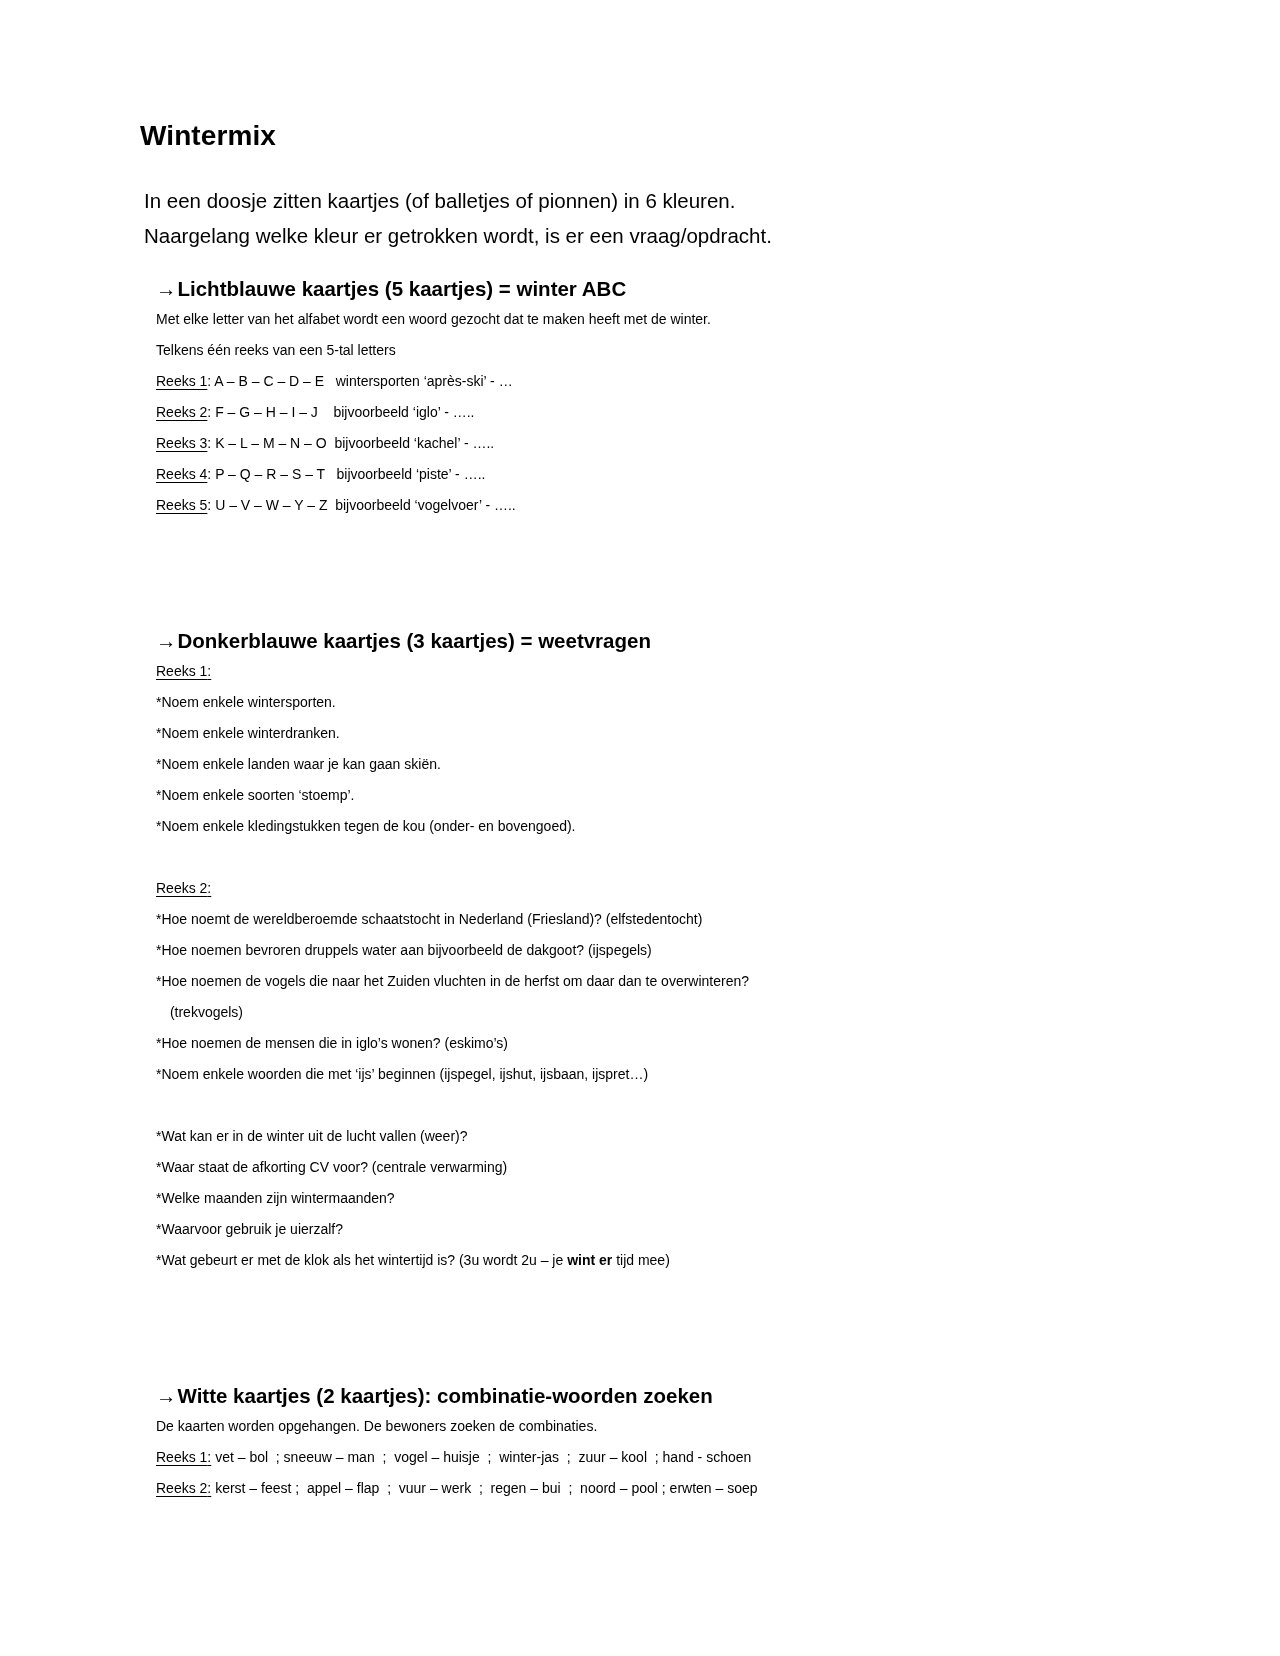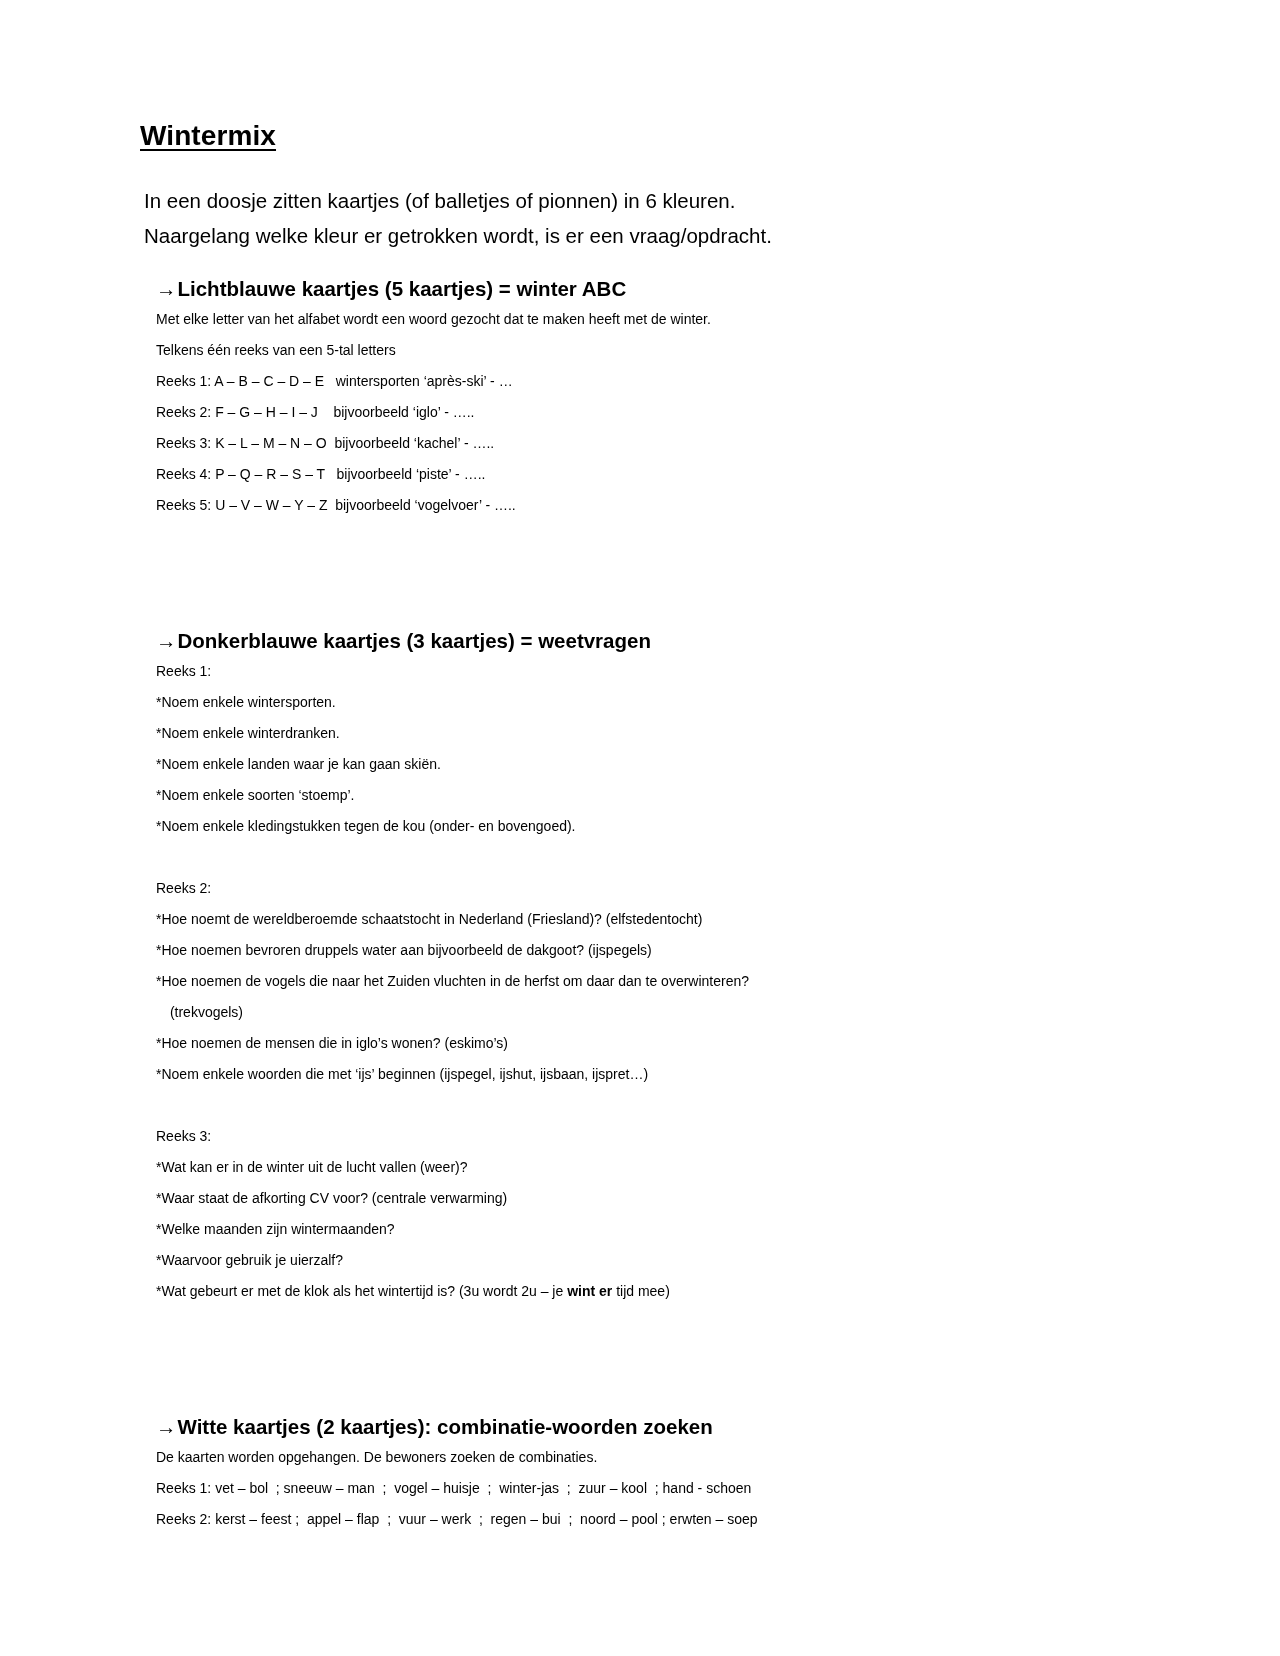--- a/index.html
+++ b/index.html
@@ -19,21 +19,20 @@
     position: relative;
     width: 1280px;
     height: 1656px;
     background: #ffffff;
     box-sizing: border-box;
     padding: 118px 150px 0 140px;
   }
   .doc-title {
     font-size: 28px;
     font-weight: bold;
-    text-decoration: underline;
     text-underline-offset: 4px;
     letter-spacing: 0.1px;
     margin: 0 0 32px 0;
     line-height: 1.25;
   }
   .para {
     font-size: 20.5px;
     line-height: 31px;
     margin: 4px;
     white-space: pre-wrap;
@@ -47,20 +46,21 @@
     line-height: 31px;
     margin: 0;
     white-space: pre-wrap;
   }
   .arrow-glyph {
     font-weight: bold;
     display: inline-block;
     margin-right: 1px;
   }
   .lbl-underline {
+    text-decoration: underline;
     text-underline-offset: 3px;
   }
   .line {
     font-size: 14px;
     line-height: 31px;
     margin: 0;
     white-space: pre-wrap;
   }
   .line.cont {
     padding-left: 10px;
@@ -111,21 +111,20 @@
     <p class="line"><span class="lbl-underline">Reeks 2</span><span class="lbl-underline">:</span></p>
     <p class="line">*Hoe noemt de wereldberoemde schaatstocht in Nederland (Friesland)? (elfstedentocht)</p>
     <p class="line">*Hoe noemen bevroren druppels water aan bijvoorbeeld de dakgoot? (ijspegels)</p>
     <p class="line">*Hoe noemen de vogels die naar het Zuiden vluchten in de herfst om daar dan te overwinteren?</p>
     <p class="line cont"> (trekvogels)</p>
     <p class="line">*Hoe noemen de mensen die in iglo’s wonen? (eskimo’s)</p>
     <p class="line">*Noem enkele woorden die met ‘ijs’ beginnen (ijspegel, ijshut, ijsbaan, ijspret…)</p>
 
     <div class="gap-md"></div>
 
-    <p class="line"><span class="lbl-underline">Reeks 3</span><span class="lbl-underline">:</span></p>
     <p class="line">*Wat kan er in de winter uit de lucht vallen (weer)?</p>
     <p class="line">*Waar staat de afkorting CV voor? (centrale verwarming)</p>
     <p class="line">*Welke maanden zijn wintermaanden?</p>
     <p class="line">*Waarvoor gebruik je uierzalf?</p>
     <p class="line"><span>*Wat gebeurt er met de klok als het wintertijd is? (3u wordt 2u – je </span><span class="bold">wint er</span><span> tijd mee)</span></p>
   </div>
 
   <div class="gap-xl"></div>
 
   <div class="block">

